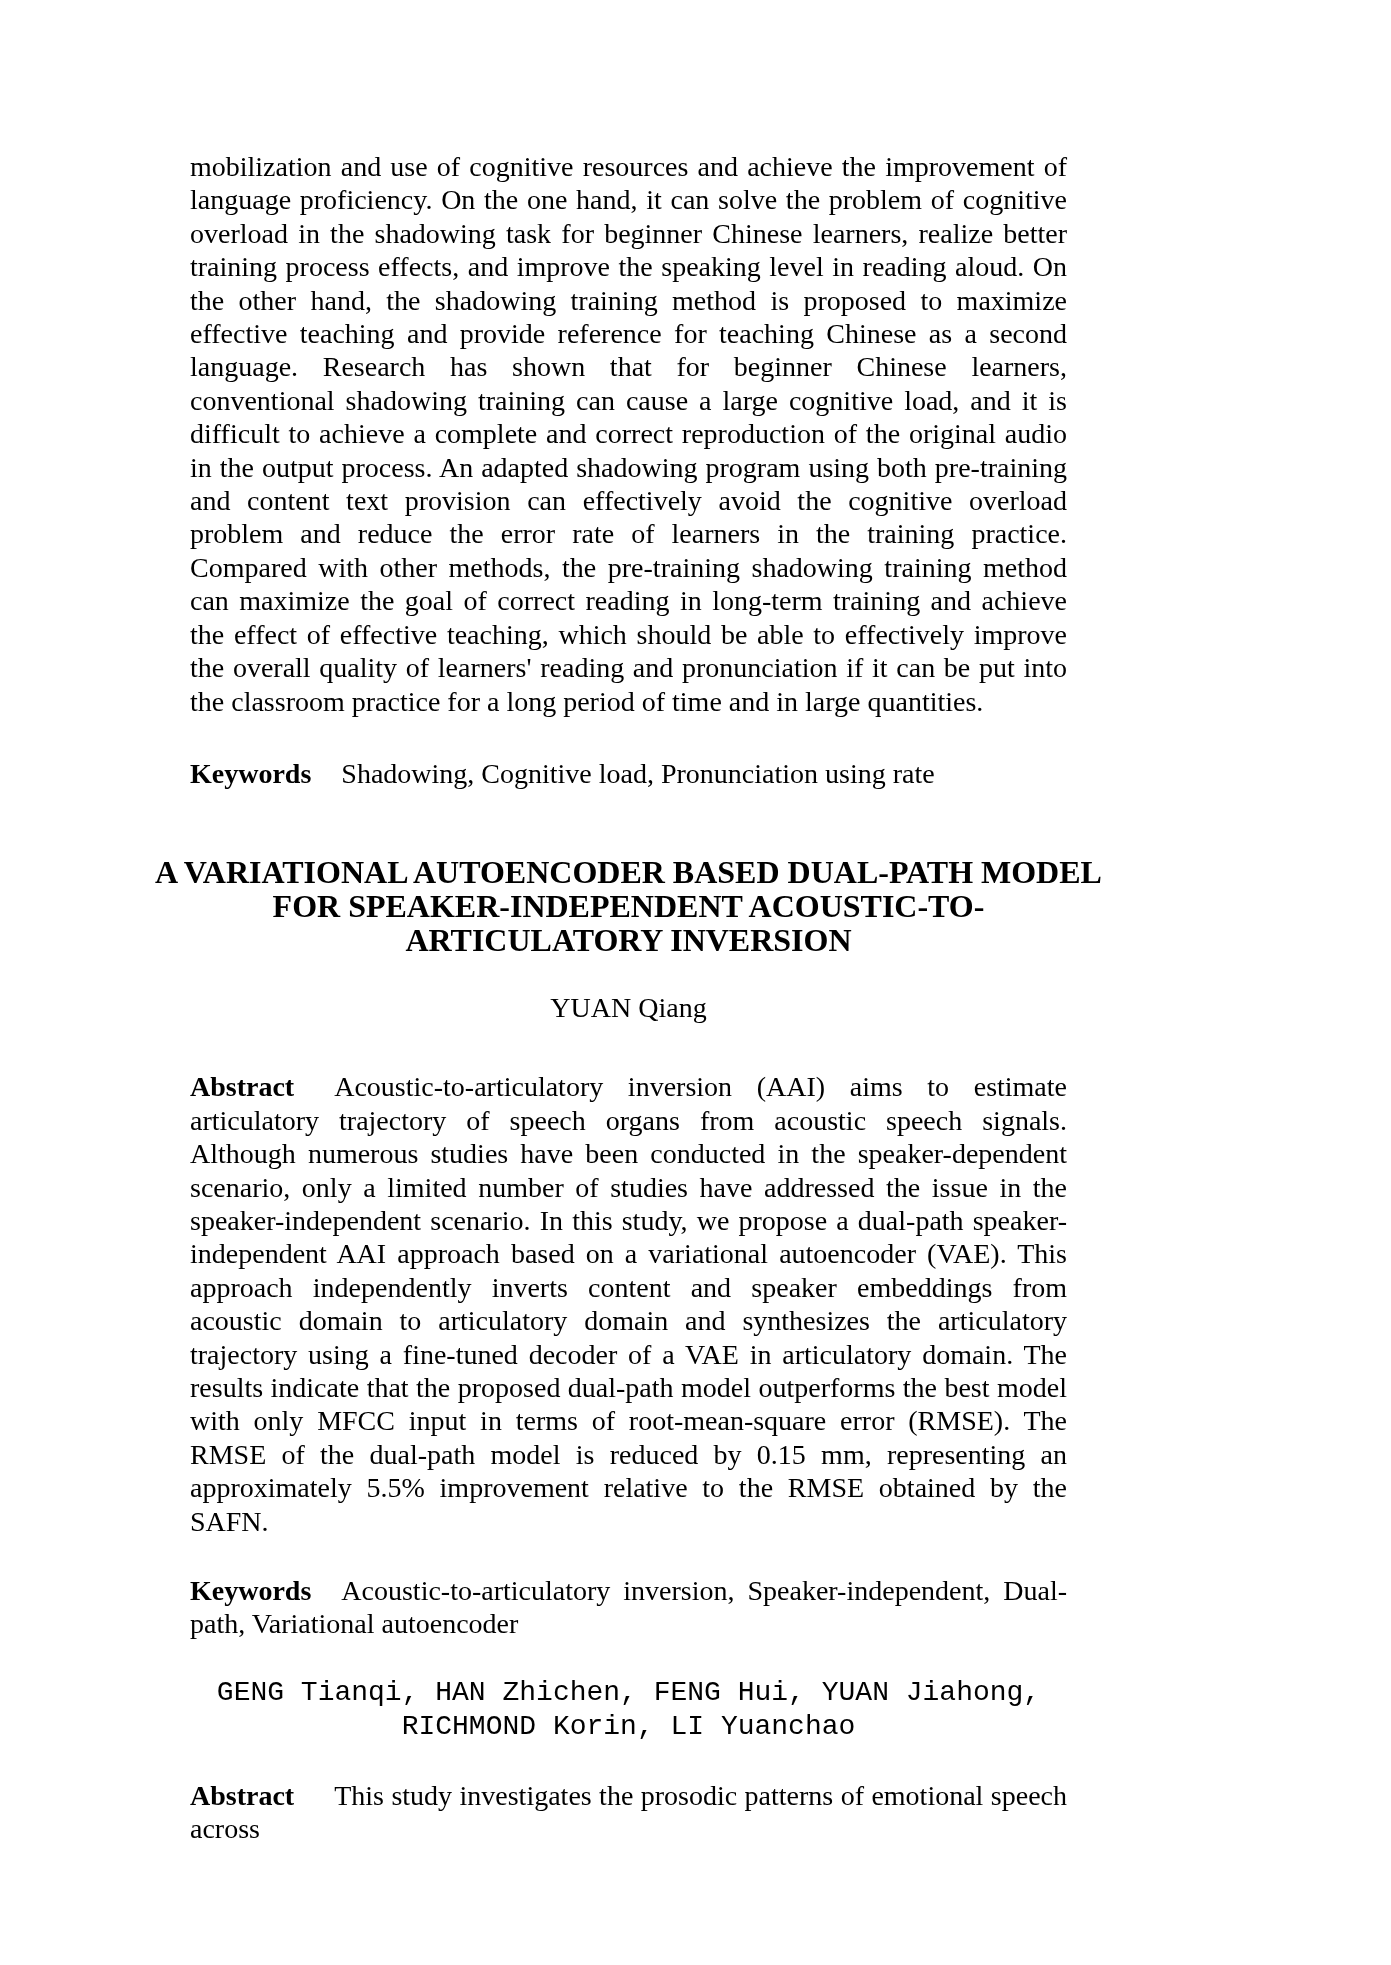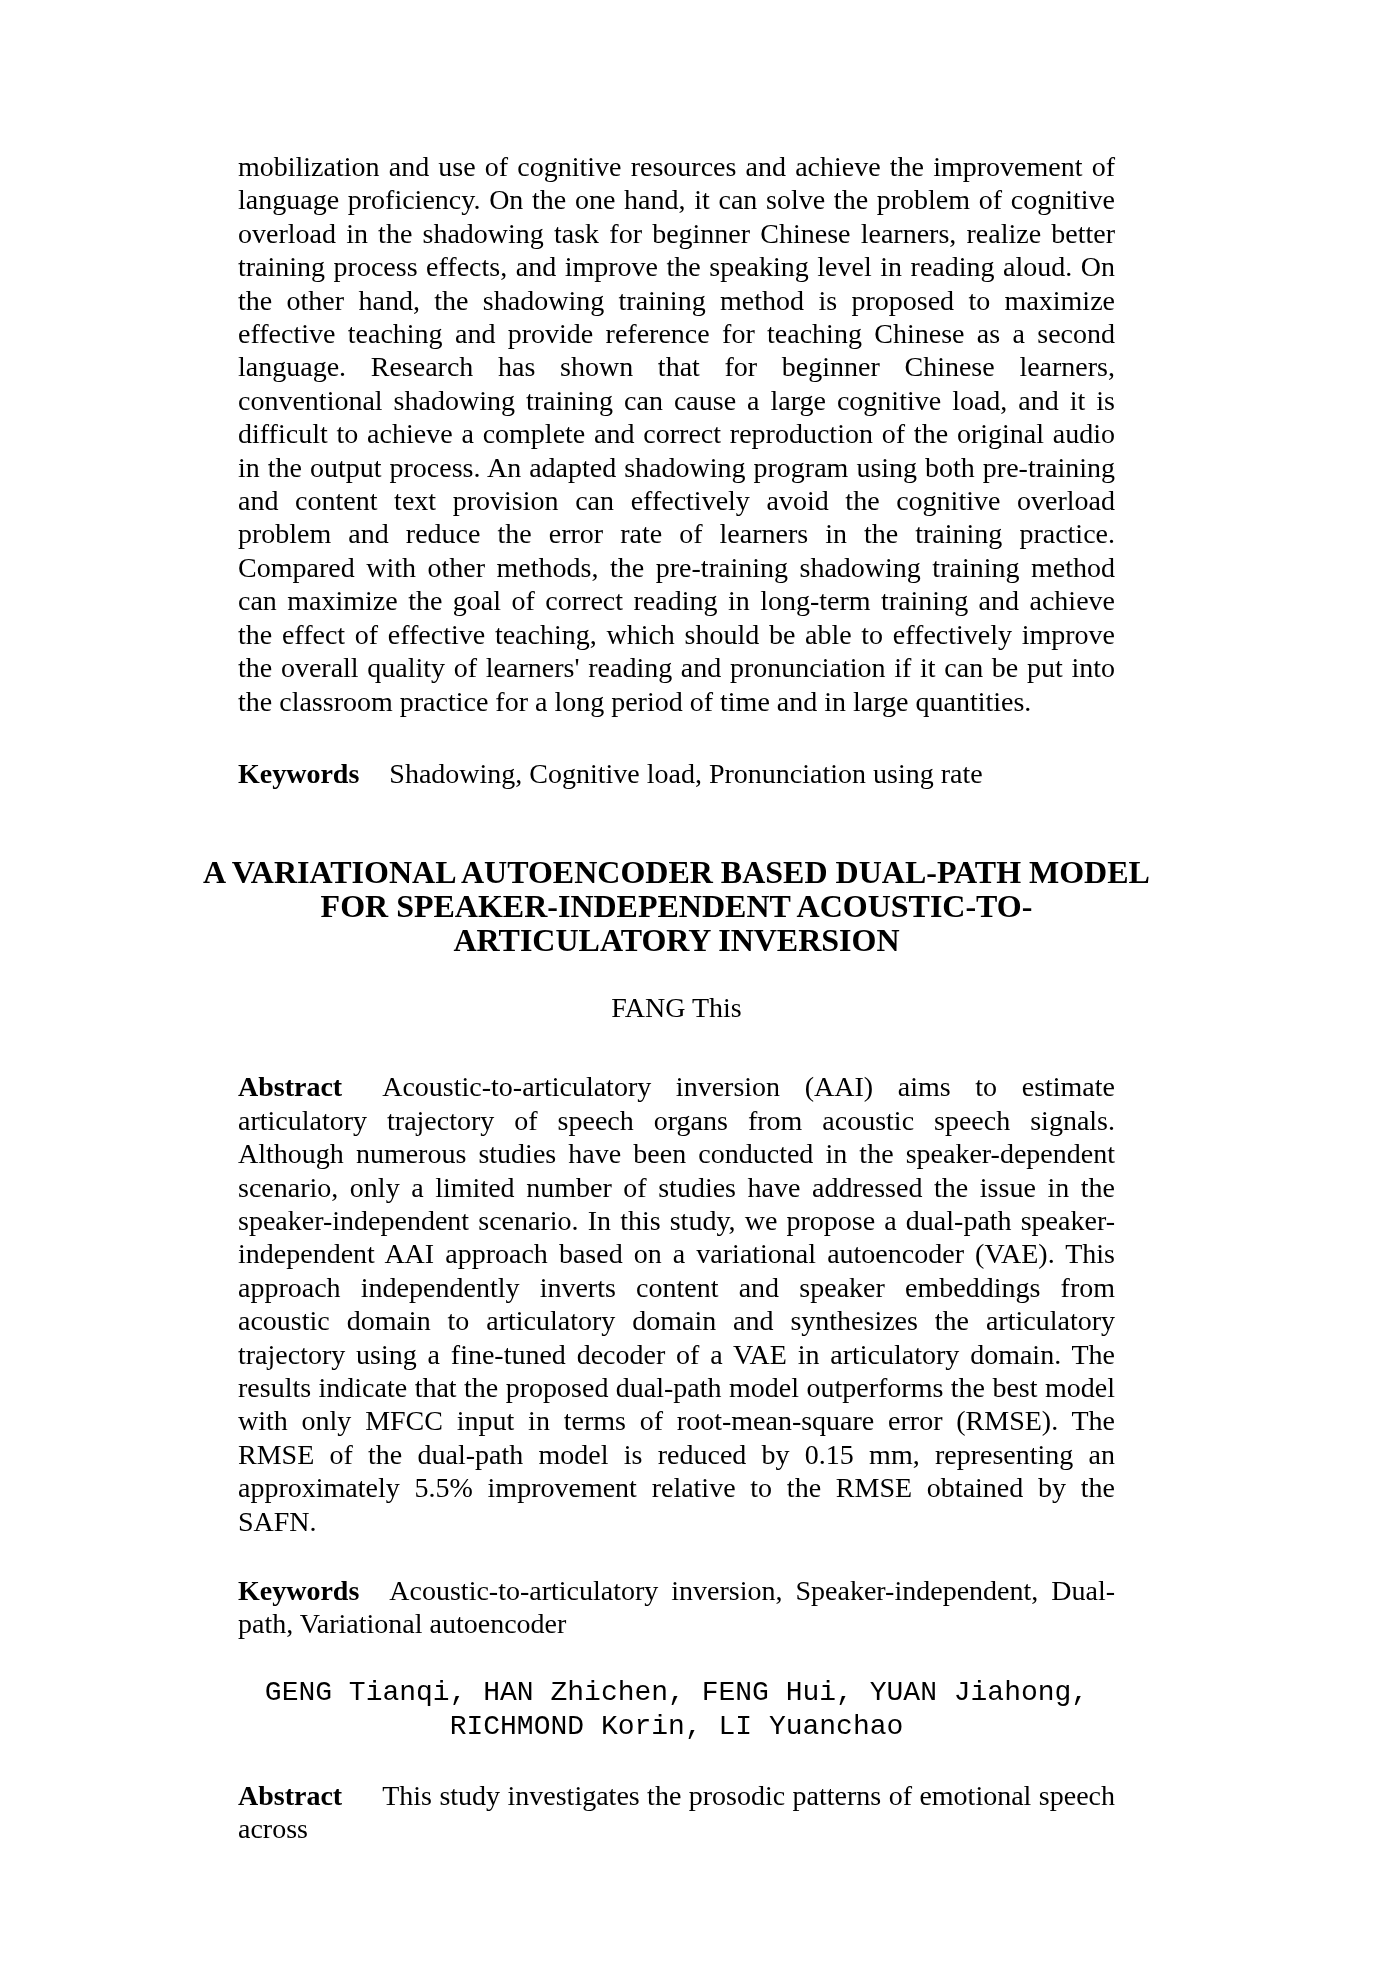--- a/index.html
+++ b/index.html
@@ -10,21 +10,20 @@
     color: #000000;
     font-family: "Liberation Serif", "DejaVu Serif", serif;
   }
   .page {
     box-sizing: border-box;
     width: 1273px;
     height: 1965px;
     padding: 150px 206px 0 190px;
     overflow: hidden;
     background: #ffffff;
-    margin-left: 48px;
   }
   .para {
     margin: 0;
     font-size: 28px;
     line-height: 33.4px;
     text-align: justify;
     text-justify: inter-word;
   }
   .label { font-weight: bold; }
   .kw-label  { margin-right: 30px; }
@@ -56,21 +55,21 @@
 <body>
 
 <div class="page">
 
   <p class="para">mobilization and use of cognitive resources and achieve the improvement of language proficiency. On the one hand, it can solve the problem of cognitive overload in the shadowing task for beginner Chinese learners, realize better training process effects, and improve the speaking level in reading aloud. On the other hand, the shadowing training method is proposed to maximize effective teaching and provide reference for teaching Chinese as a second language. Research has shown that for beginner Chinese learners, conventional shadowing training can cause a large cognitive load, and it is difficult to achieve a complete and correct reproduction of the original audio in the output process. An adapted shadowing program using both pre-training and content text provision can effectively avoid the cognitive overload problem and reduce the error rate of learners in the training practice. Compared with other methods, the pre-training shadowing training method can maximize the goal of correct reading in long-term training and achieve the effect of effective teaching, which should be able to effectively improve the overall quality of learners' reading and pronunciation if it can be put into the classroom practice for a long period of time and in large quantities.</p>
 
   <p class="para keywords-line"><span class="label kw-label">Keywords</span><span>Shadowing, Cognitive load, Pronunciation using rate</span></p>
 
   <h1 class="title title-1">A VARIATIONAL AUTOENCODER BASED DUAL-PATH MODEL FOR SPEAKER-INDEPENDENT ACOUSTIC-TO-ARTICULATORY INVERSION</h1>
 
-  <p class="authors authors-1">FANG This</p>
+  <p class="authors authors-1">YUAN Qiang</p>
 
   <p class="para abstract-1"><span class="label abs-label">Abstract</span><span>Acoustic-to-articulatory inversion (AAI) aims to estimate articulatory trajectory of speech organs from acoustic speech signals. Although numerous studies have been conducted in the speaker-dependent scenario, only a limited number of studies have addressed the issue in the speaker-independent scenario. In this study, we propose a dual-path speaker-independent AAI approach based on a variational autoencoder (VAE). This approach independently inverts content and speaker embeddings from acoustic domain to articulatory domain and synthesizes the articulatory trajectory using a fine-tuned decoder of a VAE in articulatory domain. The results indicate that the proposed dual-path model outperforms the best model with only MFCC input in terms of root-mean-square error (RMSE). The RMSE of the dual-path model is reduced by 0.15 mm, representing an approximately 5.5% improvement relative to the RMSE obtained by the SAFN.</span></p>
 
   <p class="para keywords-2"><span class="label kw-label">Keywords</span><span>Acoustic-to-articulatory inversion, Speaker-independent, Dual-path, Variational autoencoder</span></p>
 
 
   <p class="authors authors-2">GENG Tianqi, HAN Zhichen, FENG Hui, YUAN Jiahong, RICHMOND Korin, LI Yuanchao</p>
 
   <p class="para abstract-2"><span class="label abs-label">Abstract</span><span>This study investigates the prosodic patterns of emotional speech across</span></p>
 

